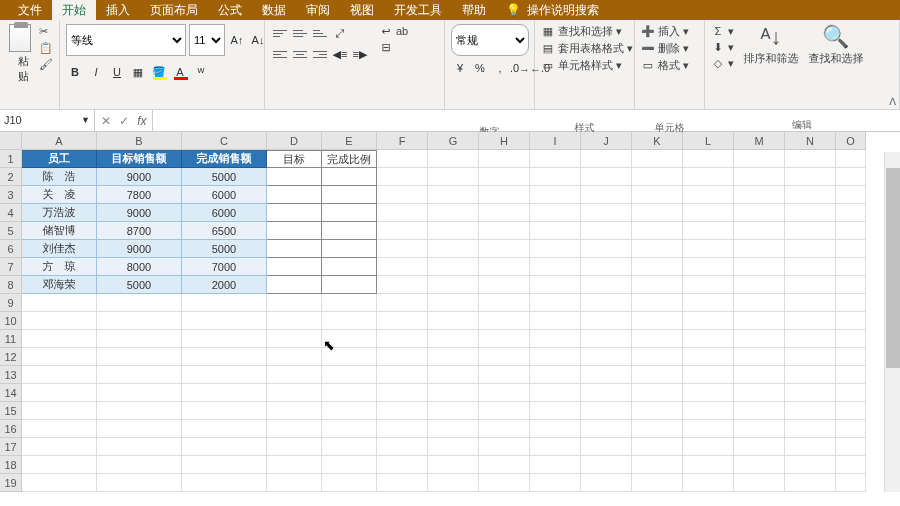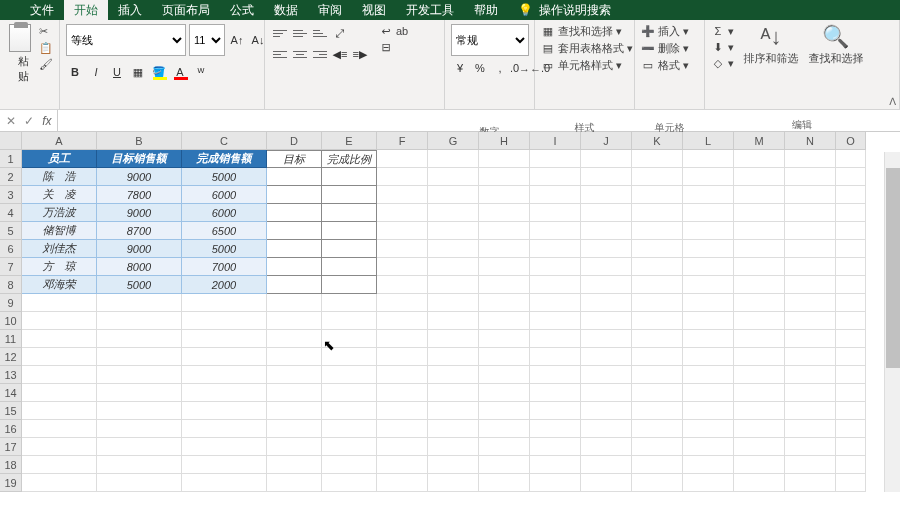--- a/index.html
+++ b/index.html
@@ -1,18 +1,18 @@
 <!DOCTYPE html>
 <html><head>
 <meta charset="utf-8">
 <style>
   * { box-sizing: border-box; margin: 0; padding: 0; font-family: "Microsoft YaHei", sans-serif; }
   body { width: 900px; height: 506px; overflow: hidden; background: #fff; font-size: 12px; color: #333; }
   
-  .title-bar { height: 20px; background: #14532d; display: flex; align-items: center; padding: 0 20px; }
+  .title-bar { height: 20px; background: #a16207; display: flex; align-items: center; padding: 0 8px; }
   .menu-tabs { display: flex; gap: 0; }
   .menu-tab { color: #fff; padding: 2px 10px; font-size: 12px; cursor: pointer; line-height: 16px; }
   .menu-tab.active { background: #f3f2f1; color: #217346; }
   .search-area { display: flex; align-items: center; color: #fff; margin-left: 10px; font-size: 12px; }
   .bulb-icon { margin-right: 6px; }
   
   .ribbon { height: 90px; background: #f3f2f1; border-bottom: 1px solid #d4d4d4; display: flex; position: relative; }
   .ribbon-group { border-right: 1px solid #d4d4d4; display: flex; flex-direction: column; justify-content: space-between; padding: 4px 6px 2px; }
   .group-body { flex: 1; display: flex; align-items: flex-start; gap: 4px; }
   .group-label { text-align: center; font-size: 10px; color: #666; padding-bottom: 2px; margin-top: 48px; }
@@ -58,21 +58,21 @@
   .fx-x{color:#888;} .fx-check{color:#888;} .fx-label{font-style:italic;color:#666;}
   .formula-input{flex:1;padding:0 6px;font-size:11px;height:100%;}
   
   .sheet-area{position:relative;display:flex;height:354px;}
   .corner{width:22px;height:18px;background:#e6e6e6;border-right:1px solid #ccc;border-bottom:1px solid #ccc;position:absolute;top:0;left:0;z-index:2;}
   .col-headers{position:absolute;top:0;left:22px;right:0;height:18px;display:flex;z-index:1;}
   .col-h{background:#e6e6e6;border-right:1px solid #ccc;border-bottom:1px solid #ccc;font-size:11px;color:#555;display:flex;align-items:center;justify-content:center;}
   .row-headers{position:absolute;top:18px;left:0;width:22px;}
   .row-h{height:18px;background:#e6e6e6;border-right:1px solid #ccc;border-bottom:1px solid #ccc;font-size:11px;color:#555;display:flex;align-items:center;justify-content:center;}
   .grid{position:absolute;top:18px;left:22px;right:0;bottom:0;}
-  .grow{display:flex;height:18px;font-style:italic;}
+  .grow{display:flex;height:18px;}
   .cell{border-right:1px solid #ddd;border-bottom:1px solid #ddd;font-size:11px;display:flex;align-items:center;justify-content:center;padding:0 2px;overflow:hidden;}
   .hdr-cell{background:#2e75b6;color:#fff;font-weight:bold;border-right:1px solid #1f5a94;border-bottom:1px solid #1f5a94;}
   .data-cell{background:#ddebf7;border:1px solid #9cc2e6;border-top:none;border-left:none;color:#333;}
   .data-cell.alt{background:#eaf1fa;}
   .plain-border{border:1px solid #888;border-top:none;border-left:none;background:#fff;}
   .plain-top{border:1px solid #888;border-left:none;background:#fff;font-weight:normal;}
   
   .scrollbar-v{position:absolute;right:0;top:152px;width:16px;height:340px;background:#f0f0f0;border-left:1px solid #ddd;}
   .scroll-thumb-v{width:14px;height:200px;background:#c1c1c1;margin:16px auto 0;}
   
@@ -187,21 +187,21 @@
           </div>
         <div class="vitem">
             <span class="tiny-icon">⊟</span>
           </div>
       </div>
     </div>
   </div>
 
   <div class="ribbon-group number-group">
     <div class="group-body" style="flex-direction:column;gap:3px;">
-      <select class="combo" style="width:78px;"><option>常规</option></select>
+      <select class="combo" style="width:78px;border-radius:9px;"><option>常规</option></select>
       <div style="display:flex;gap:2px;">
         <span class="sq-btn">¥</span>
         <span class="sq-btn">%</span>
         <span class="sq-btn">,</span>
         <span class="sq-btn">.0→</span>
         <span class="sq-btn">←.0</span>
       </div>
     </div>
     <div class="group-label">数字</div>
   </div>
@@ -243,20 +243,24 @@
         <span class="big-glyph">🔍</span>
         <span>查找和选择</span>
       </div>
     </div>
     <div class="group-label">编辑</div>
   </div>
   <span class="collapse-btn">ᐱ</span>
 </div>
 
 <div class="formula-bar">
+  <div class="name-box">
+    <span>J10</span>
+      <span class="nb-arrow">▼</span>
+  </div>
   <div class="fx-controls">
     <span class="fx-x">✕</span>
     <span class="fx-check">✓</span>
     <span class="fx-label">fx</span>
   </div>
   <div class="formula-input"></div>
 </div>
 
 <div class="sheet-area">
   <div class="corner"></div>

